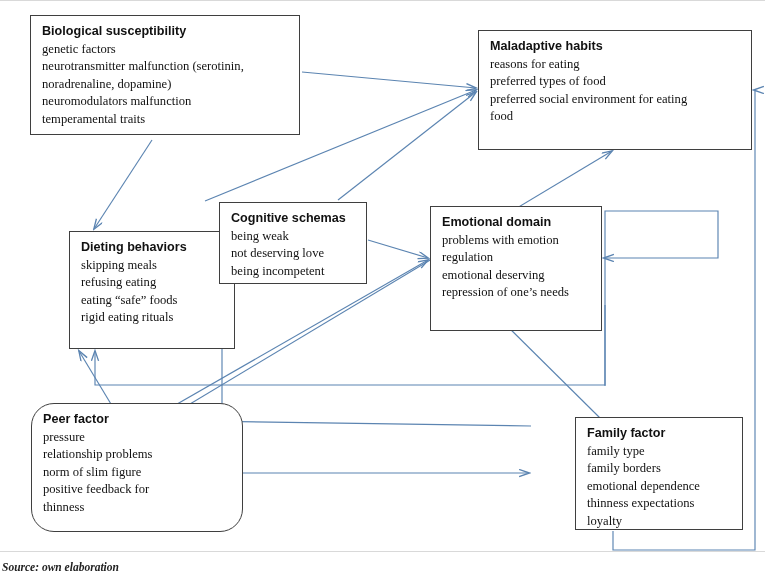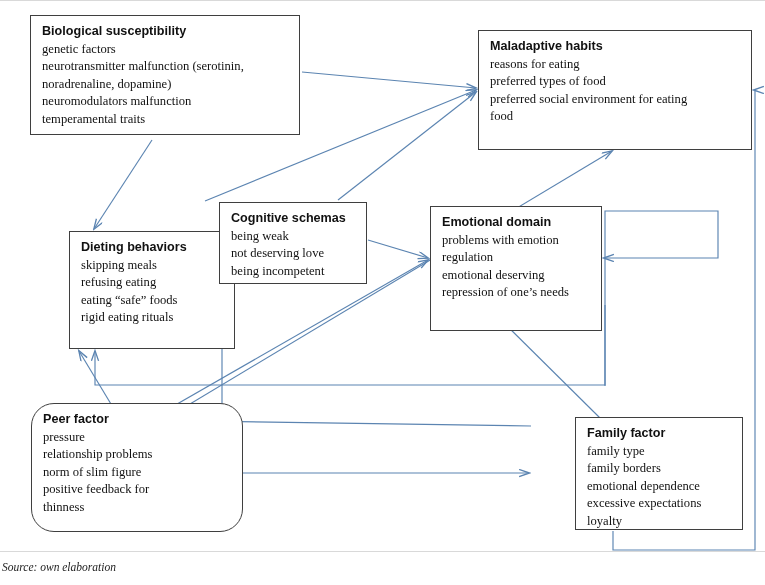--- a/index.html
+++ b/index.html
@@ -73,20 +73,21 @@
 
   #source-note {
     position: absolute;
     left: 2px;
     top: 561px;
     font-family: "Liberation Serif", serif;
     font-style: italic;
     font-size: 11.5px;
     color: #222222;
     white-space: nowrap;
+    font-weight: bold;
   }
 </style>
 </head>
 <body>
 
 <div id="canvas">
 
   <div id="top-rule"></div>
 
   <svg id="arrows" viewBox="0 0 765 585" xmlns="http://www.w3.org/2000/svg">
@@ -176,21 +177,21 @@
     <span class="line">norm of slim figure</span>
     <span class="line">positive feedback for</span>
     <span class="line">thinness</span>
   </div>
 
   <div class="node" id="node-fam">
     <span class="title">Family factor</span>
     <span class="line">family type</span>
     <span class="line">family borders</span>
     <span class="line">emotional dependence</span>
-    <span class="line">excessive expectations</span>
+    <span class="line">thinness expectations</span>
     <span class="line">loyalty</span>
   </div>
 
   <div id="bottom-rule"></div>
 
   <div id="source-note">Source: own elaboration</div>
 
 </div>
 
 </body></html>

